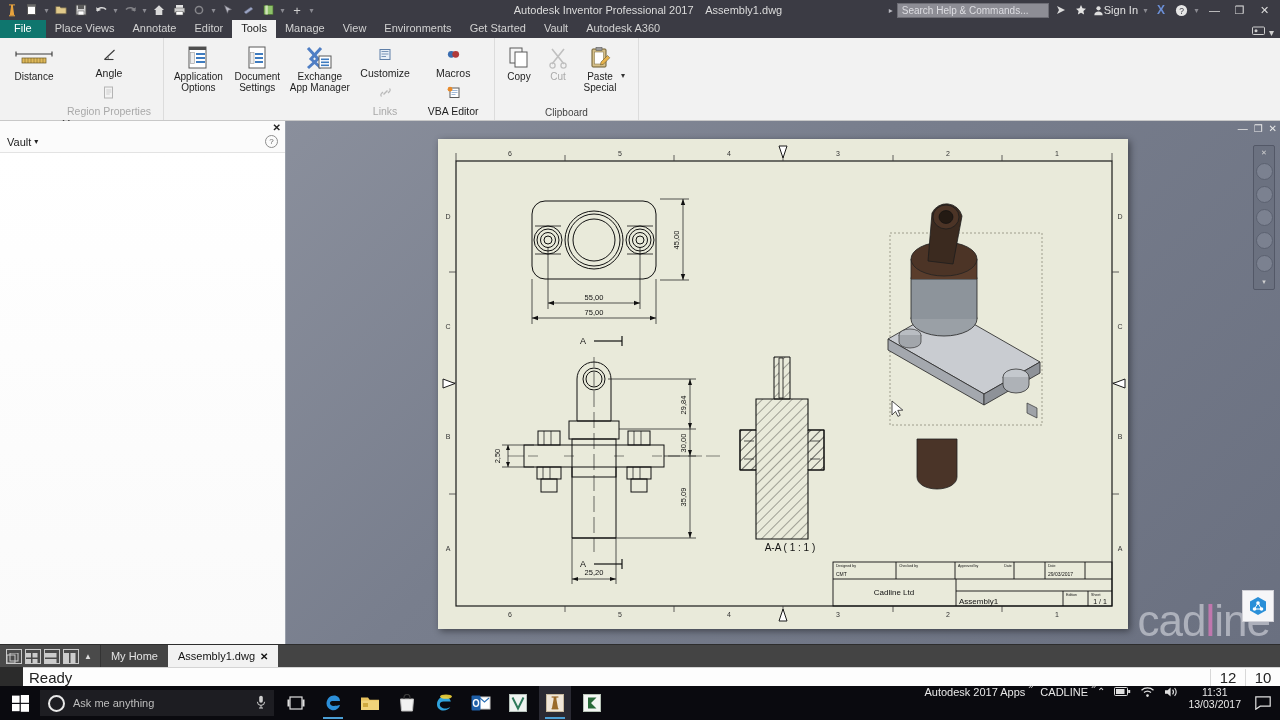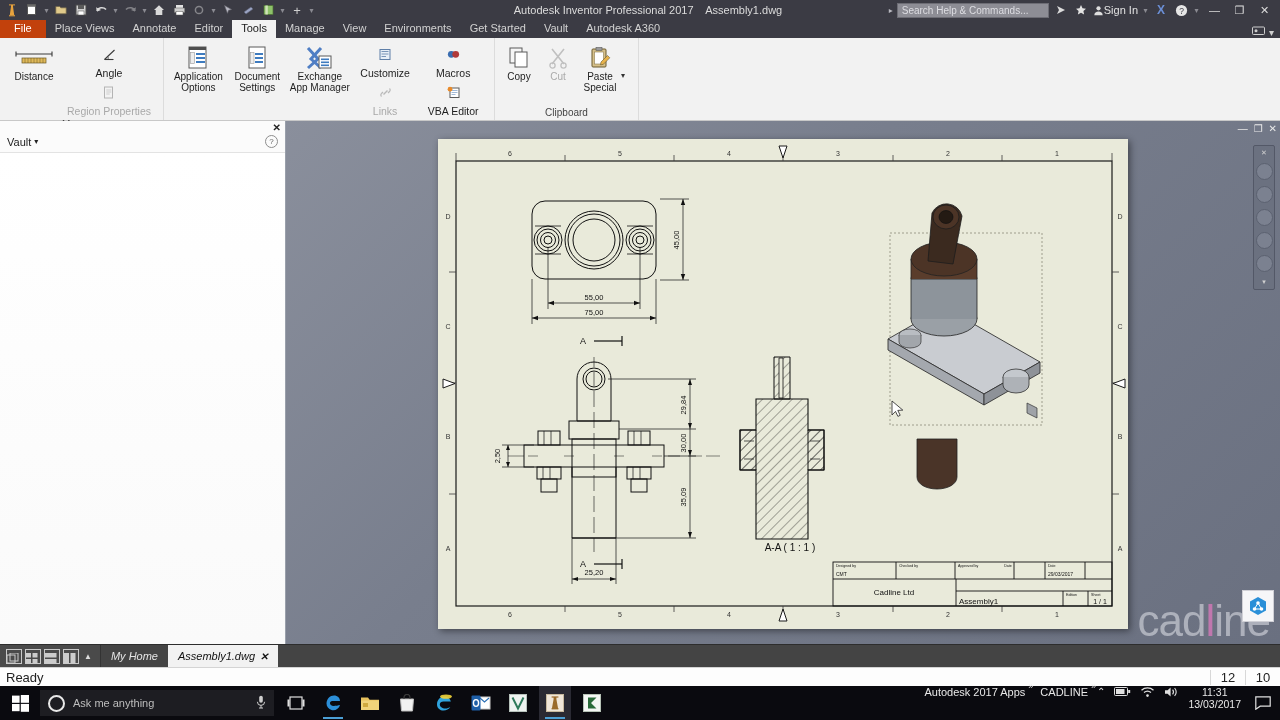--- a/index.html
+++ b/index.html
@@ -26,21 +26,21 @@
   .tbtn{width:16px;height:15px;display:flex;align-items:center;justify-content:center;
         font-size:11px;color:#d6d6d6;}
   .signin{font-size:11px;color:#e2e2e2;display:flex;align-items:center;gap:0;}
   .wbtn{width:21px;height:20px;display:flex;align-items:center;justify-content:center;
         font-size:11px;color:#dcdcdc;}
 
   
   .tabstrip{height:18px;background:#3b3b44;display:flex;align-items:flex-end;
             font-size:11px;flex:none;position:relative;}
   .tab{padding:2px 9px 3px 9px;color:#d2d2d2;line-height:13px;white-space:nowrap;}
-  .tab.file{background:#c2410c;color:#fff;padding:2px 14px 3px;}
+  .tab.file{background:#0f766e;color:#fff;padding:2px 14px 3px;}
   .tab.active{background:#f2f2f2;color:#1a1a1a;}
   .tabstrip .tail{margin-left:auto;display:flex;align-items:center;gap:4px;padding-right:6px;color:#cfcfcf;font-size:10px;}
 
   
   .ribbon{height:82px;background:#f2f2f2;display:flex;flex:none;
           border-bottom:1px solid #c8c8c8;position:relative;}
   .rpanel{display:flex;flex-direction:column;justify-content:space-between;
           border-right:1px solid #dcdcdc;padding:2px 4px 0;}
   .rpanel .body{display:flex;align-items:flex-start;flex:1;padding-top:2px;}
   .rpanel .ptitle{text-align:center;font-size:10px;color:#444;padding-bottom:2px;}
@@ -90,27 +90,27 @@
   .zone{font-family:"Liberation Sans",sans-serif;font-size:7px;fill:#333;}
   .tbtxt{font-family:"Liberation Sans",sans-serif;font-size:3.6px;fill:#111;}
   .tbval{font-family:"Liberation Sans",sans-serif;font-size:5.5px;fill:#111;}
 
   
   .doctabs{height:22px;background:#444;display:flex;align-items:stretch;flex:none;
            border-top:1px solid #2d2d2d;}
   .vtools{display:flex;align-items:center;gap:3px;padding:0 6px;background:#4a4a4a;
           border-right:1px solid #333;}
   .vt{width:14px;height:13px;border:1px solid #c9c9c9;position:relative;}
-  .dtab{display:flex;align-items:center;gap:5px;padding:0 10px;font-size:11px;color:#e4e4e4;font-style:italic;}
+  .dtab{display:flex;align-items:center;gap:5px;padding:0 10px;font-size:11px;color:#e4e4e4;}
   .dtab.active{background:#f2f2f2;color:#111;}
   .dtab .x{font-size:10px;font-weight:bold;}
 
   
   .status{height:18px;background:#fdfdfd;border-top:1px solid #d4d4d4;display:flex;
-          align-items:center;font-size:13px;color:#222;padding-left:6px;flex:none;}
+          align-items:center;font-size:15px;color:#222;padding-left:6px;flex:none;margin-left:23px;}
   .status .right{margin-left:auto;display:flex;}
   .status .cell{width:34px;text-align:center;border-left:1px solid #d8d8d8;}
 
   
   .taskbar{height:34px;background:#0a0a0f;display:flex;align-items:center;flex:none;color:#e8e8e8;}
   .startb{width:40px;height:34px;display:flex;align-items:center;justify-content:center;}
   .cortana{width:218px;height:26px;background:#1d1d22;display:flex;align-items:center;
            gap:8px;padding:0 8px;font-size:11px;color:#bdbdbd;}
   .cortana .ring{width:13px;height:13px;border:2px solid #e9e9e9;border-radius:50%;flex:none;}
   .tbicons{display:flex;align-items:center;gap:5px;padding-left:6px;}

